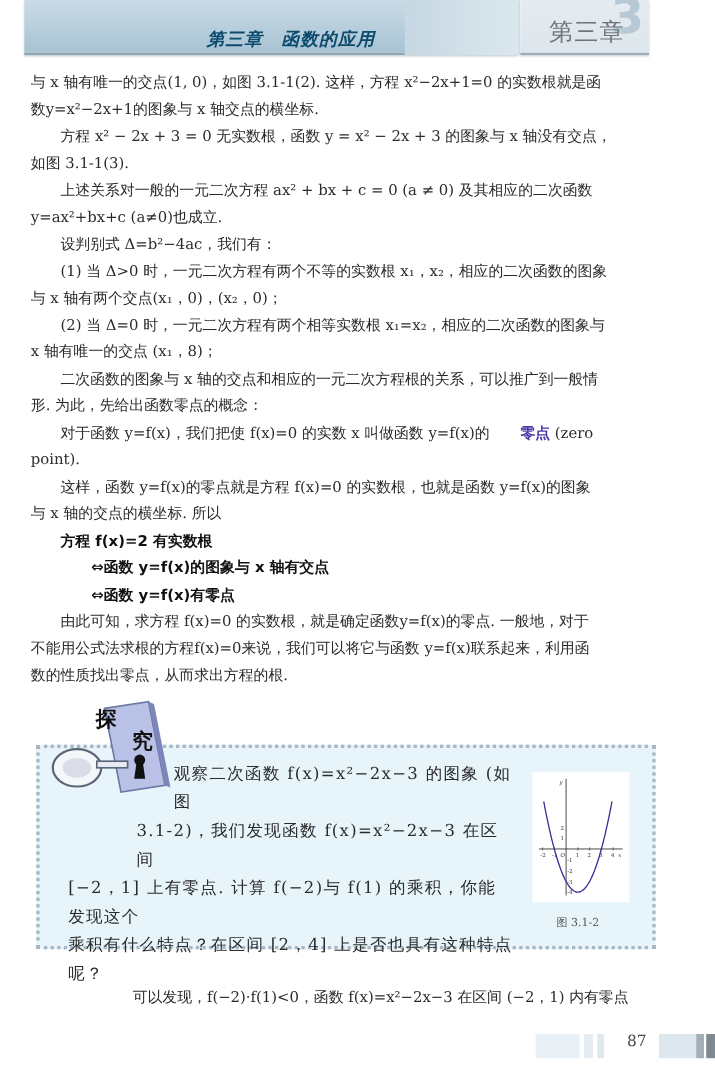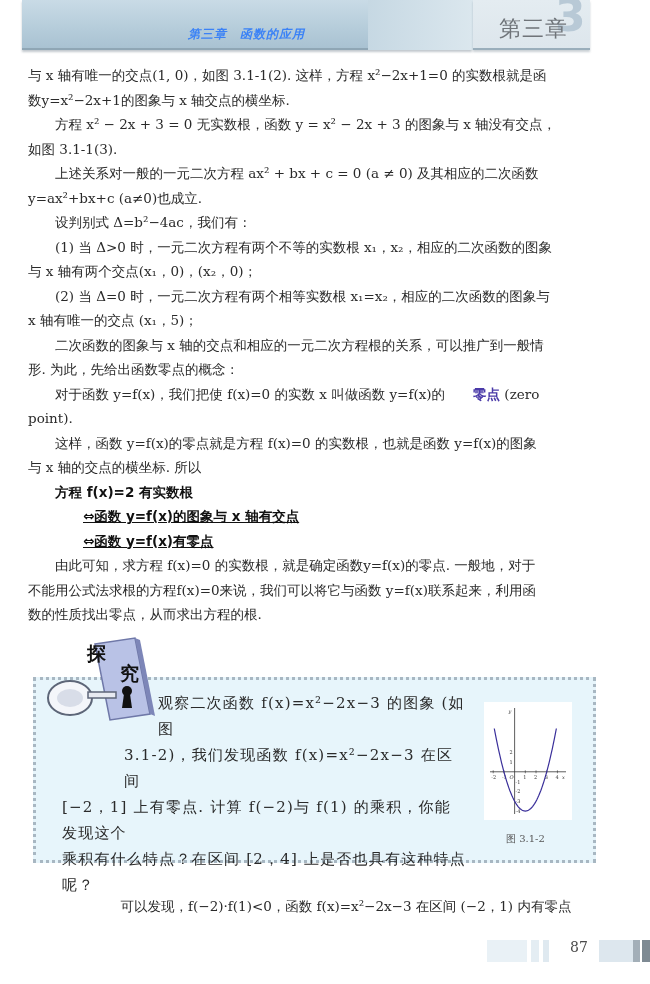--- a/index.html
+++ b/index.html
@@ -10,22 +10,22 @@
     position: absolute; left: 22px; top: 0; width: 450px; height: 50px;
     background: linear-gradient(180deg, #c9dbe6 0%, #b5ccda 60%, #a9c2d2 100%);
     border-bottom: 2px solid #8fa6b5;
     box-shadow: 0 2px 2px rgba(80,100,115,0.35);
   }
   .header-right {
     position: absolute; left: 368px; top: 0; width: 105px; height: 50px;
     background: linear-gradient(90deg, #c6d8e3, #dbe7ee);
   }
   .header-title {
-    position: absolute; left: 188px; top: 26px; font-size: 12px; font-style: italic;
-    font-family: "DejaVu Sans", sans-serif; font-weight: bold; color: #3b82f6; letter-spacing: 1px;
+    position: absolute; left: 188px; top: 26px; font-size: 16px; font-style: italic;
+    font-family: "DejaVu Sans", sans-serif; font-weight: bold; color: #0c4a6e; letter-spacing: 1px;
   }
   .chapter-tab {
     position: absolute; left: 473px; top: 0; width: 117px; height: 50px;
     background: linear-gradient(180deg, #e4ecf1 0%, #dde6ec 100%);
     border-bottom: 2px solid #9aaebb;
     box-shadow: 0 2px 2px rgba(80,100,115,0.3);
   }
   .chapter-num-bg {
     position: absolute; left: 82px; top: -10px; font-size: 44px; font-weight: bold;
     font-family: "DejaVu Sans", sans-serif; color: #b8c9d6;
@@ -34,21 +34,21 @@
     position: absolute; left: 26px; top: 14px; font-size: 22px; font-weight: normal;
     font-family: "DejaVu Sans", sans-serif; color: #6f7479; letter-spacing: 1px;
   }
 
   .body-text { position: absolute; left: 28px; top: 63px; width: 596px; font-size: 13.5px; line-height: 24.5px; }
   .p { text-align: justify; }
   .indent { text-indent: 27px; }
   .kw { color: #4a3aa8; font-family: "DejaVu Sans", sans-serif; font-weight: bold; padding-left: 28px; }
   .bold-line { font-family: "DejaVu Sans", sans-serif; font-weight: bold; color: #111; }
   .bl1 { padding-left: 27px; }
-  .bl2 { padding-left: 55px; text-decoration: underline; }
+  .bl2 { padding-left: 55px; }
 
   .explore-box {
     position: absolute; left: 33px; top: 677px; width: 563px; height: 186px;
     background: #e7f5fb;
     border: 3px dotted #a8b7c2;
   }
   .explore-icon { position: absolute; left: 40px; top: 636px; width: 150px; height: 100px; }
   .explore-text {
     position: absolute; left: 62px; top: 690px; width: 405px; font-size: 15px; line-height: 26px;
     letter-spacing: 1.2px;
@@ -84,21 +84,21 @@
       <div class="p">与 x 轴有唯一的交点(1, 0)，如图 3.1-1(2). 这样，方程 x²−2x+1=0 的实数根就是函</div>
       <div class="p">数y=x²−2x+1的图象与 x 轴交点的横坐标.</div>
       <div class="p indent">方程 x² − 2x + 3 = 0 无实数根，函数 y = x² − 2x + 3 的图象与 x 轴没有交点，</div>
       <div class="p">如图 3.1-1(3).</div>
       <div class="p indent">上述关系对一般的一元二次方程 ax² + bx + c = 0 (a ≠ 0) 及其相应的二次函数</div>
       <div class="p">y=ax²+bx+c (a≠0)也成立.</div>
       <div class="p indent">设判别式 Δ=b²−4ac，我们有：</div>
       <div class="p indent">(1) 当 Δ&gt;0 时，一元二次方程有两个不等的实数根 x₁，x₂，相应的二次函数的图象</div>
       <div class="p">与 x 轴有两个交点(x₁，0)，(x₂，0)；</div>
       <div class="p indent">(2) 当 Δ=0 时，一元二次方程有两个相等实数根 x₁=x₂，相应的二次函数的图象与</div>
-      <div class="p">x 轴有唯一的交点 (x₁，5)；</div>
+      <div class="p">x 轴有唯一的交点 (x₁，8)；</div>
       <div class="p indent">二次函数的图象与 x 轴的交点和相应的一元二次方程根的关系，可以推广到一般情</div>
       <div class="p">形. 为此，先给出函数零点的概念：</div>
     </div>
   <div class="p indent">
     <span>对于函数 y=f(x)，我们把使 f(x)=0 的实数 x 叫做函数 y=f(x)的</span><span class="kw">零点</span><span> (zero</span>
   </div>
   <div class="p">point).</div>
   <div id="lines2">
       <div class="p indent">这样，函数 y=f(x)的零点就是方程 f(x)=0 的实数根，也就是函数 y=f(x)的图象</div>
       <div class="p">与 x 轴的交点的横坐标. 所以</div>

